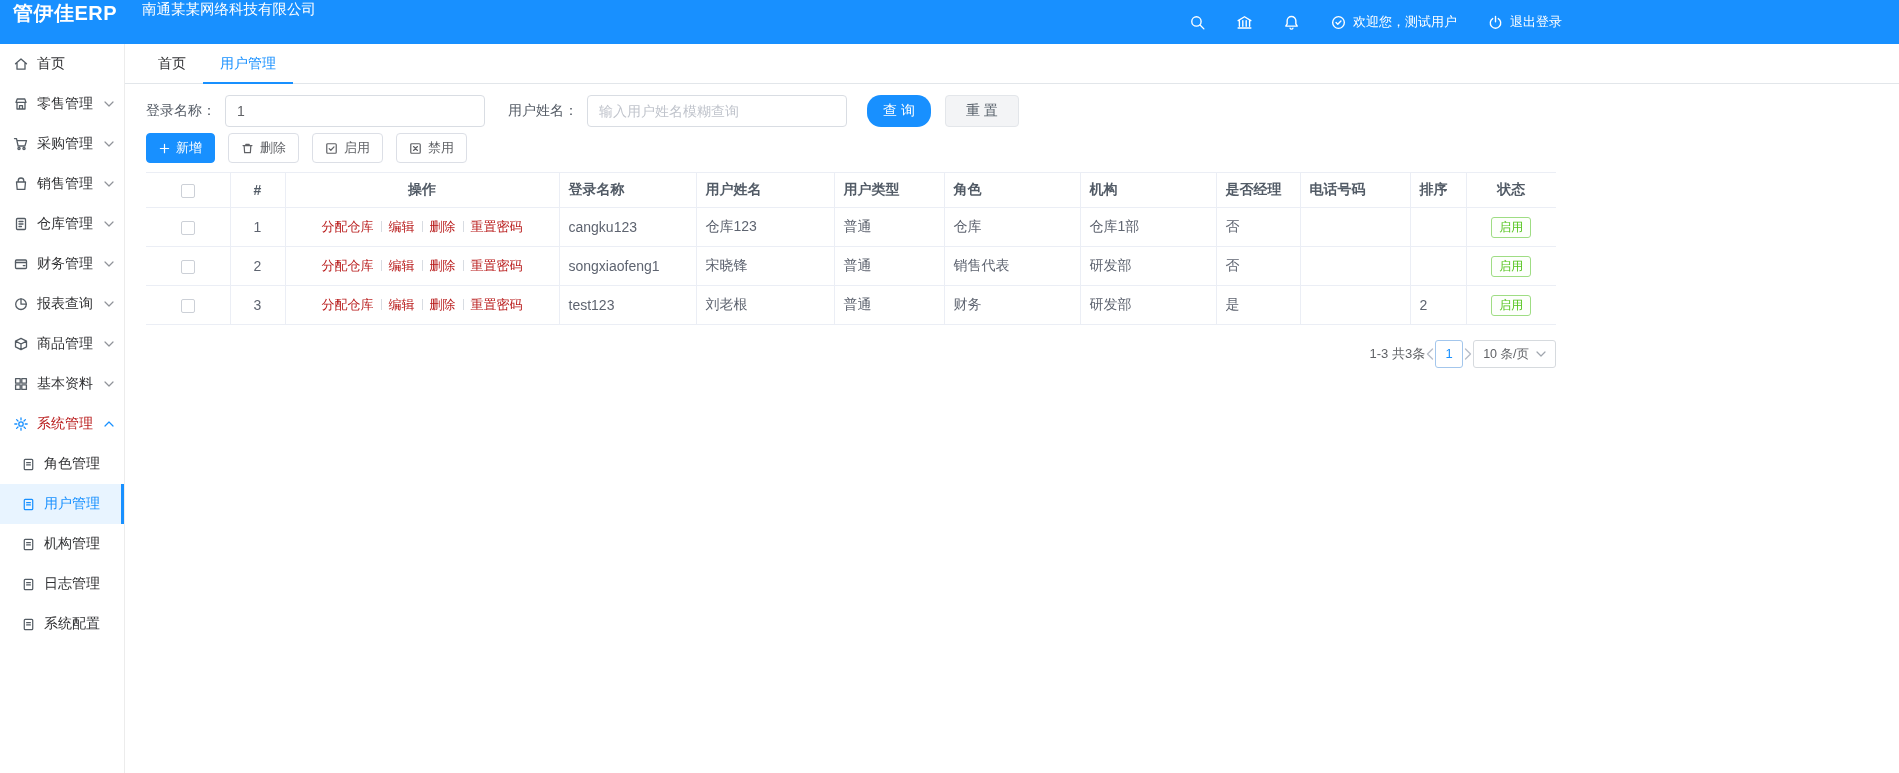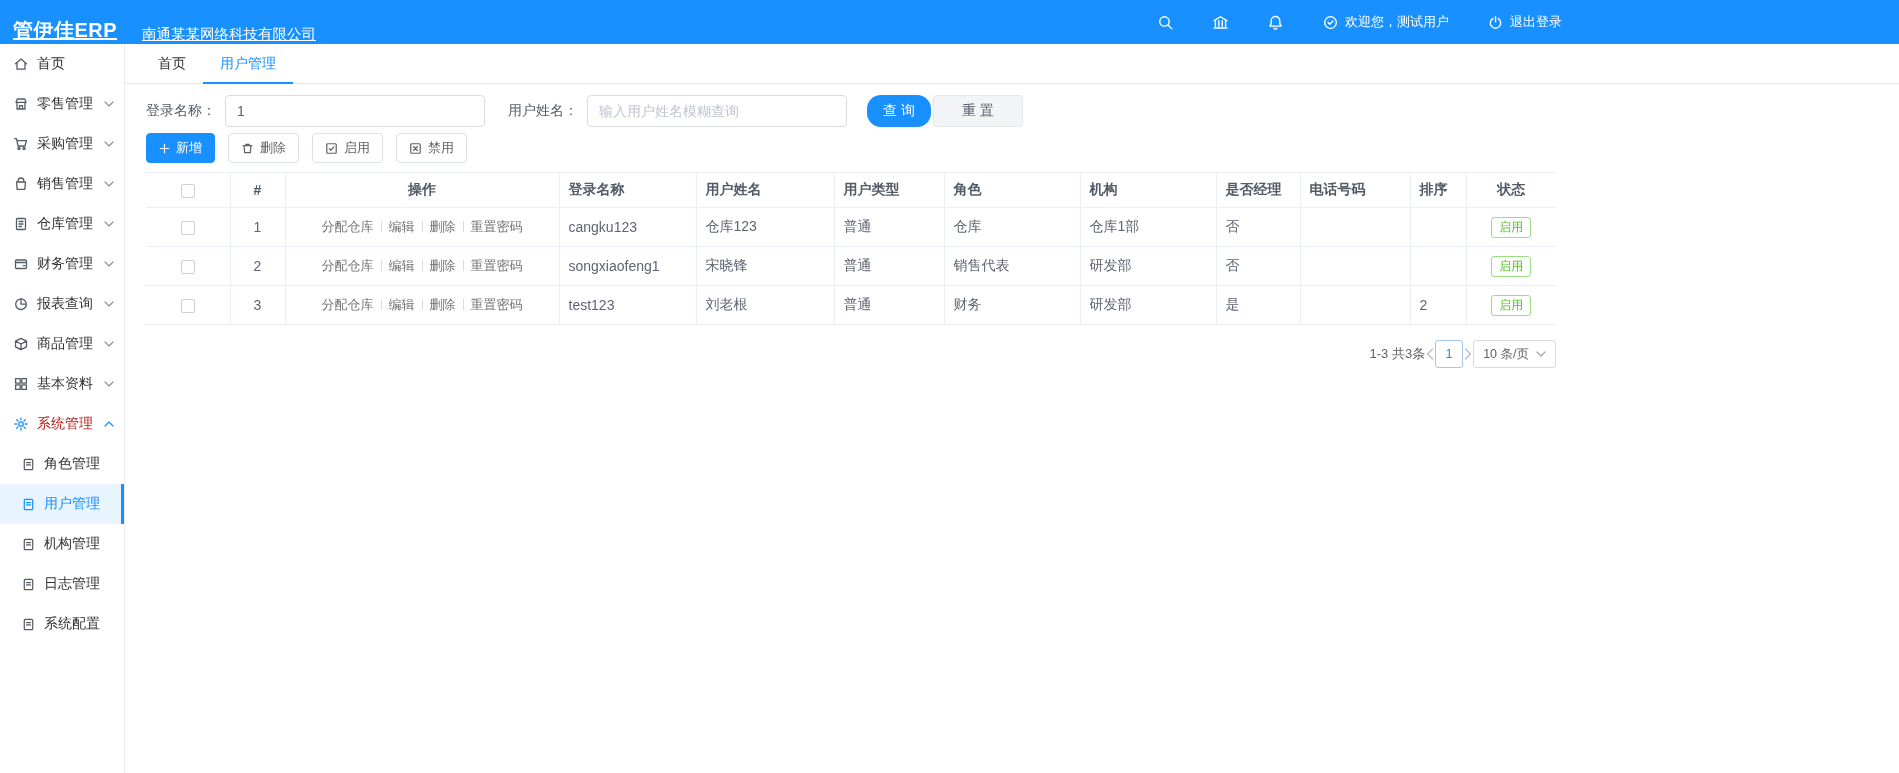--- a/index.html
+++ b/index.html
@@ -2,24 +2,24 @@
 <html><head>
 <meta charset="utf-8">
 <style>
   * { margin:0; padding:0; box-sizing:border-box; }
   html,body { width:1899px; height:773px; overflow:hidden; }
   body { font-family:"Liberation Sans","DejaVu Sans",sans-serif; font-size:14px; color:#303133; background:#fff; }
   .ic { fill:none; stroke:currentColor; stroke-width:1.3; stroke-linecap:round; stroke-linejoin:round; }
   .page { position:relative; width:1899px; height:773px; overflow:hidden; background:#fff; }
 
   
-  .topbar { position:absolute; top:0; left:0; width:100%; height:44px; background:#1890ff; color:#fff; display:flex; align-items:flex-end; z-index:5;text-decoration:underline; }
+  .topbar { position:absolute; top:0; left:0; width:100%; height:44px; background:#1890ff; color:#fff; display:flex; align-items:flex-start; z-index:5; }
   .logo { flex:0 0 auto; padding-left:13px; width:128px; font-size:20px; font-weight:800; white-space:nowrap; letter-spacing:.5px; }
   .company { margin-left:14px; font-size:14.5px; white-space:nowrap; }
-  .topbar-right { position:absolute; right:337px; top:0; height:44px; display:flex; align-items:center; gap:38px; }
+  .topbar-right { position:absolute; right:337px; top:0; height:44px; display:flex; align-items:center; gap:30px; }
   .tb-icon { display:inline-flex; width:17px; height:17px; }
   .tb-icon svg { width:100%; height:100%; }
   .tb-group { display:inline-flex; align-items:center; gap:6px; font-size:13px; cursor:pointer; white-space:nowrap; }
 
   
   .sidebar { position:absolute; top:44px; left:0; bottom:0; width:125px; background:#fff; border-right:1px solid #ececec; z-index:4; }
   .menu-item { height:40px; display:flex; align-items:center; padding:0 10px 0 13px; cursor:pointer; color:#303133; }
   .menu-item .micon { width:16px; height:16px; flex:0 0 auto; color:#545c64; }
   .mlabel { margin-left:8px; font-size:14px; flex:1 1 auto; white-space:nowrap; }
   .chev { width:10px; height:6px; color:#909399; flex:0 0 auto; stroke-width:1.2; }
@@ -38,37 +38,37 @@
 
   .content { padding:11px 0 0 21px; width:1452px; }
 
   .filter-row { display:flex; align-items:center; }
   .flabel { font-size:14px; color:#555c66; margin-right:9px; white-space:nowrap; }
   .finput { width:260px; height:32px; border:1px solid #d9dde3; border-radius:4px; padding:0 11px; font-size:14px; color:#606266; outline:none; font-family:inherit; background:#fff; }
   .finput::placeholder { color:#c0c4cc; }
   .ml23 { margin-left:23px; }
   .btn { display:inline-flex; align-items:center; justify-content:center; height:32px; border-radius:4px; font-size:14px; cursor:pointer; border:1px solid transparent; font-family:inherit; white-space:nowrap; }
   .btn-primary { background:#1890ff; color:#fff; padding:0 15px; margin-left:20px;border-radius:14px; }
-  .btn-reset { background:#f3f4f6; color:#57606a; border-color:#e3e6ea; padding:0 28px; margin-left:2px; }
+  .btn-reset { background:#f3f4f6; color:#57606a; border-color:#e3e6ea; padding:0 20px; margin-left:14px; }
 
   .toolbar-row { margin-top:6px; display:flex; align-items:center; }
   .tbtn { display:inline-flex; align-items:center; gap:6px; height:30px; padding:0 12px; border-radius:4px; font-size:13px; cursor:pointer; border:1px solid #dcdfe6; background:#fff; color:#606266; font-family:inherit; margin-right:13px; white-space:nowrap; }
   .tbtn svg { width:13px; height:13px; }
   .tbtn-add { background:#1890ff; border-color:#1890ff; color:#fff; }
   .tbtn-add svg { width:11px; height:11px; }
 
   
   .table-wrap { margin-top:9px; width:1410px; }
   table { width:1410px; border-collapse:collapse; table-layout:fixed; }
   thead th { height:35px; border-top:1px solid #ebeef5; border-bottom:1px solid #ebeef5; border-right:1px solid #ebeef5; font-size:14px; font-weight:bold; color:#525b66; text-align:left; padding:0 9px; background:#fff; white-space:nowrap; }
   tbody td { height:39px; border-bottom:1px solid #ebeef5; border-right:1px solid #ebeef5; font-size:14px; color:#5e6470; text-align:left; padding:0 9px; white-space:nowrap; overflow:hidden; background:#fff; }
   thead th:last-child, tbody td:last-child { border-right:none; }
   th.center, td.center { text-align:center; }
   .cbx { display:inline-block; width:14px; height:14px; border:1px solid #ccd0d7; border-radius:2px; background:#fff; vertical-align:middle; cursor:pointer; }
-  .op-link { color:#737373; font-size:13px; cursor:pointer; text-decoration:none; }
+  .op-link { color:#b91c1c; font-size:13px; cursor:pointer; text-decoration:none; }
   .op-sep { display:inline-block; width:1px; height:11px; background:#d8dce2; margin:0 7px; vertical-align:-1px; }
   .badge-on { display:inline-block; padding:2px 7px; font-size:12px; line-height:15px; color:#52c41a; border:1px solid #9fdd84; border-radius:3px; background:#fdfffc; }
 
   
   .pagination { width:1410px; margin-top:15px; display:flex; justify-content:flex-end; align-items:center; gap:1px; font-size:13px; color:#606266; }
   .pg-arrow { width:8px; height:12px; color:#b8bec8; display:inline-flex; cursor:pointer; }
   .pg-arrow svg { width:100%; height:100%; stroke-width:1.4; }
   .pg-num { min-width:28px; height:28px; line-height:26px; text-align:center; border:1px solid #a3c6ec; border-radius:3px; color:#1890ff; font-size:13px; cursor:pointer; background:#fff; }
   .pg-size { display:inline-flex; align-items:center; gap:7px; height:28px; padding:0 9px; border:1px solid #d6dade; border-radius:3px; font-size:12.5px; color:#606266; cursor:pointer; background:#fff; }
   .pg-size .chev { color:#a0a6ae; }

